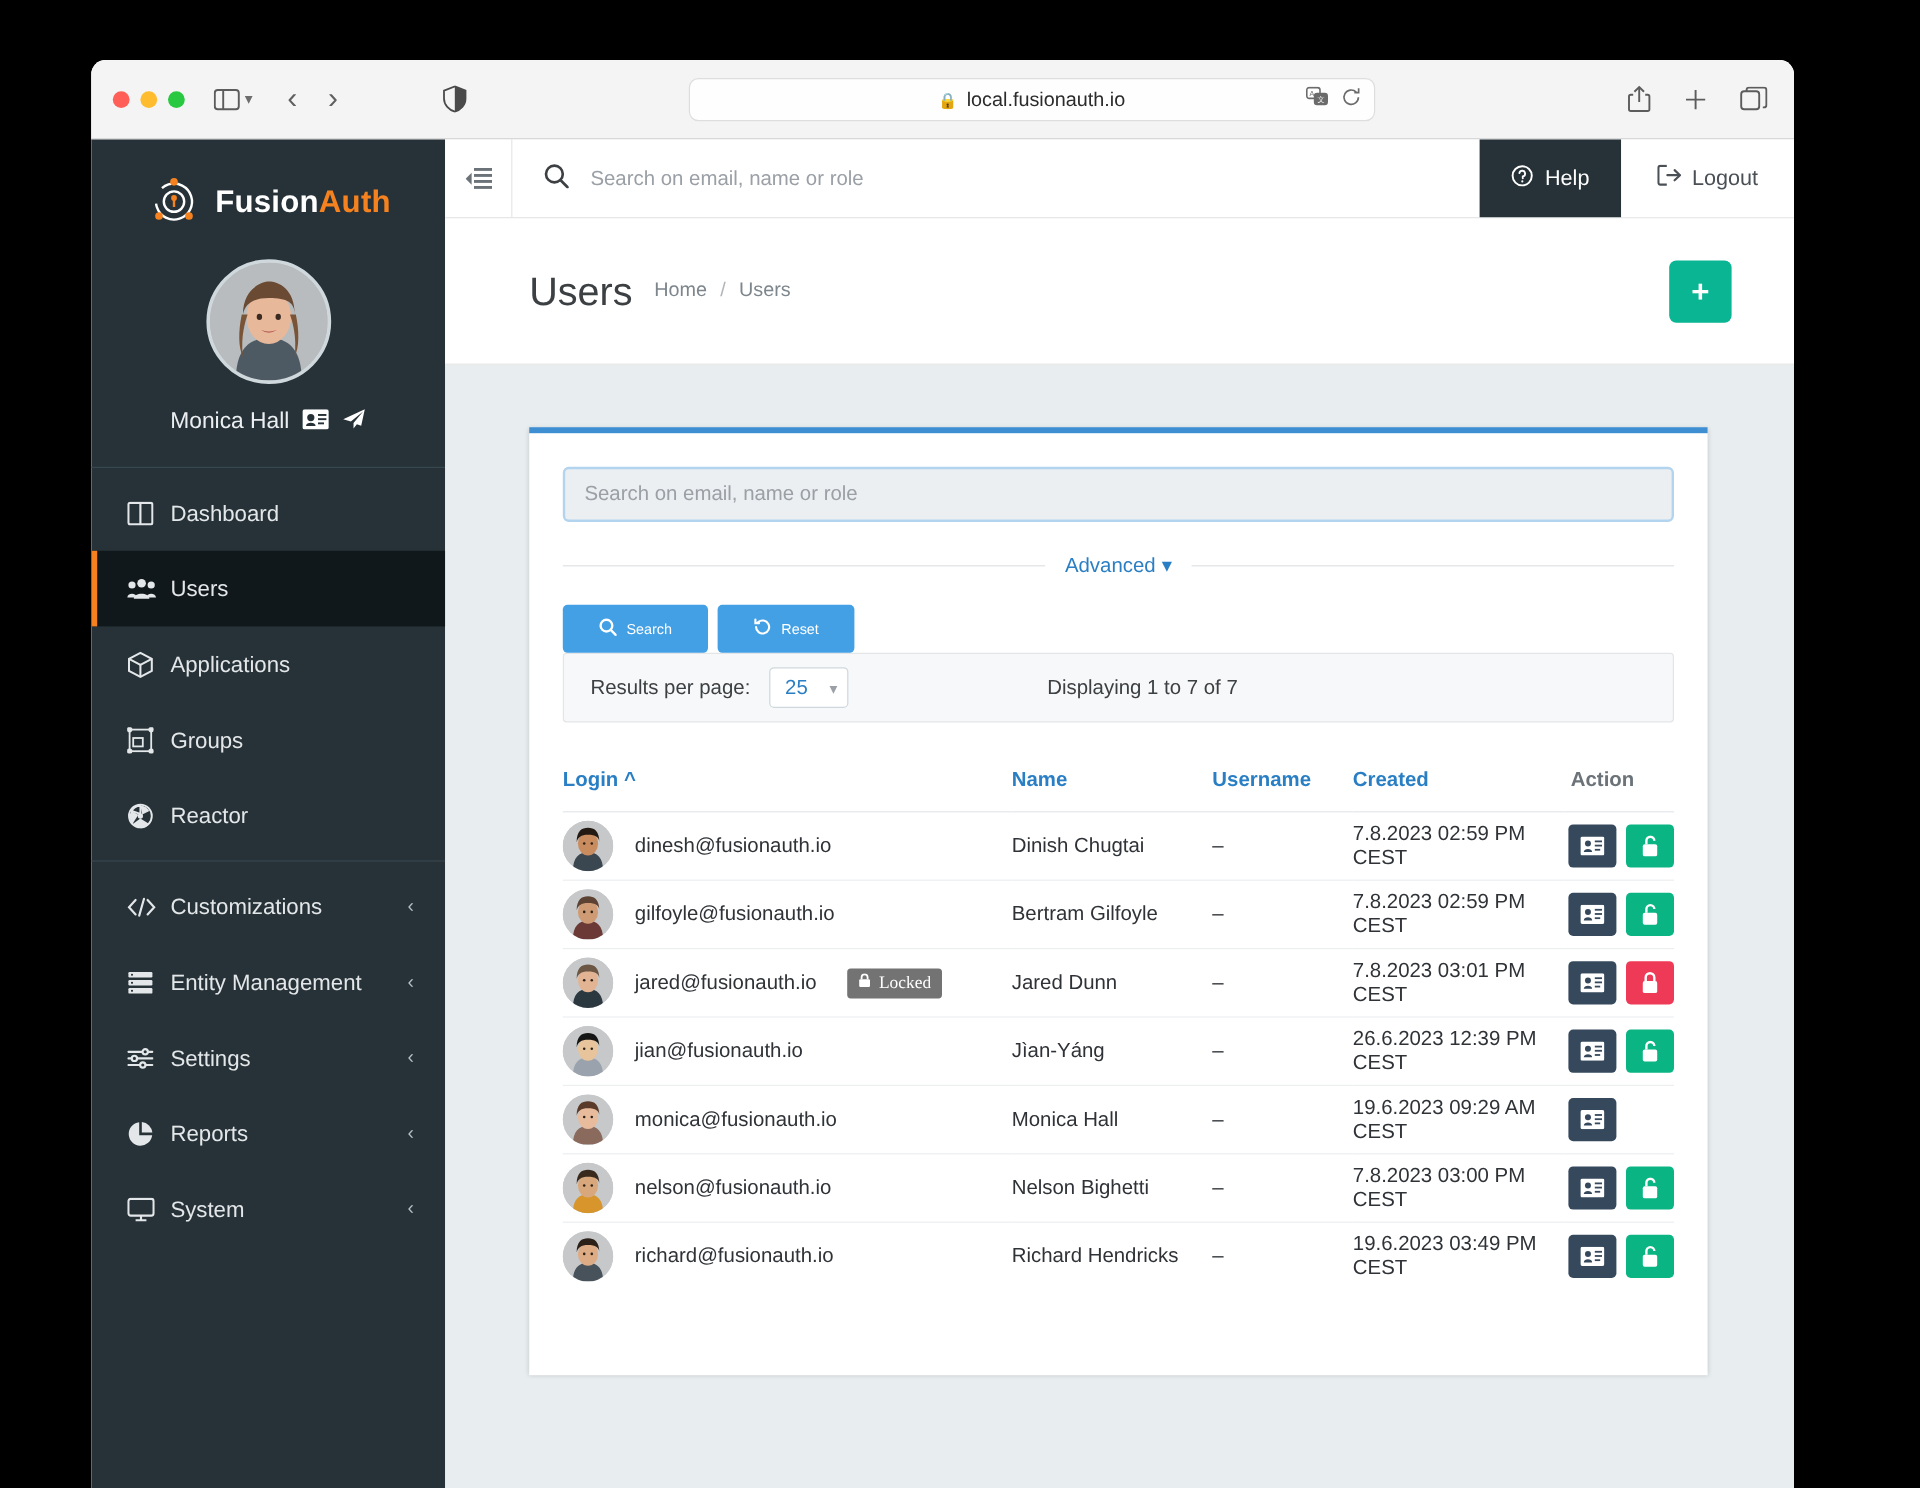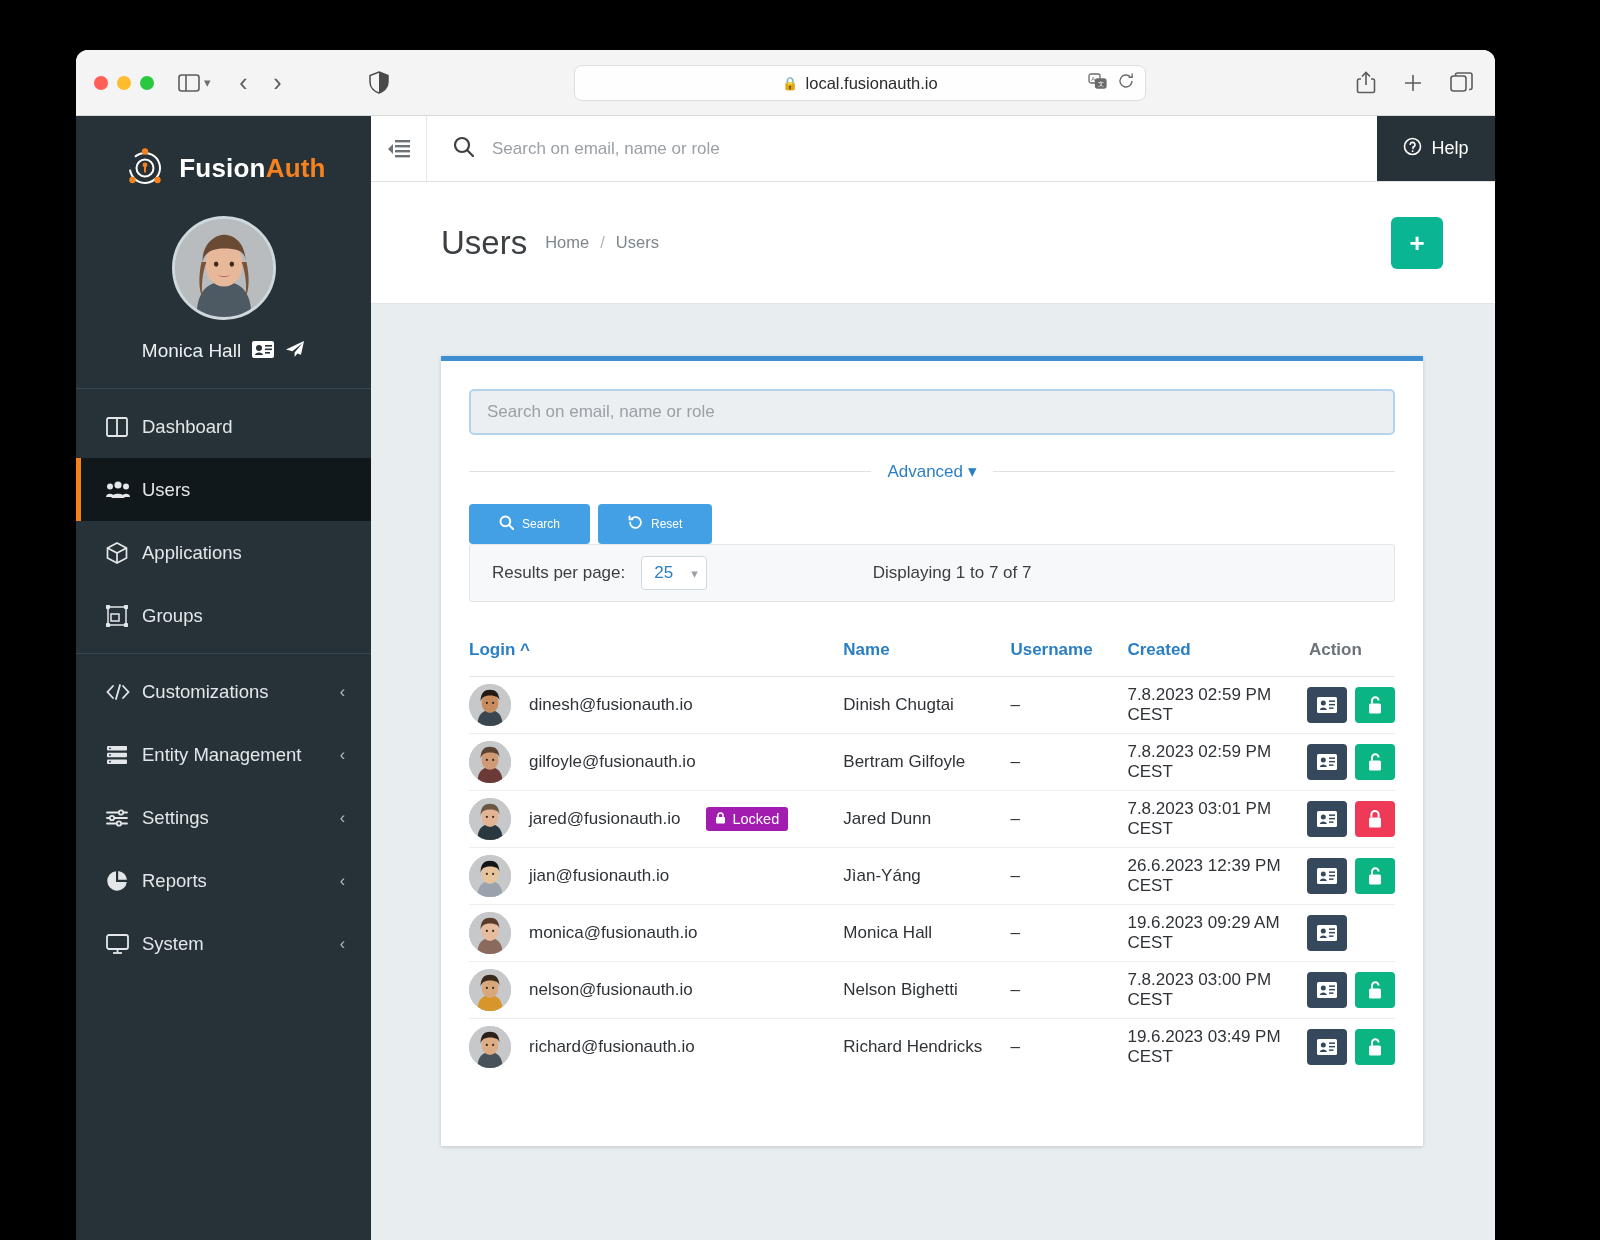--- a/index.html
+++ b/index.html
@@ -208,24 +208,24 @@
   th.action-col { text-align: left; color: #6b7379; padding-left: 6px; }
   td { padding: 0; border-top: 1px solid #eceef0; height: 57px; font-size: 17px; color: #2f3337; }
   tbody tr:first-child td { border-top: 1px solid #e4e7ea; }
 
   .login-cell { display: flex; align-items: center; gap: 18px; }
   .row-avatar {
     width: 42px; height: 42px; border-radius: 50%;
     background: #c6c8ca; overflow: hidden; flex: 0 0 42px;
   }
   .locked-badge {
-    background: #a21caf; color: #fff; font-size: 14.5px;
+    background: #737373; color: #fff; font-size: 14.5px;
     padding: 4px 9px; border-radius: 3px;
     display: inline-flex; align-items: center; gap: 6px;
-    margin-left: 8px; font-weight: 400;
+    margin-left: 8px; font-weight: 400; font-family: Liberation Serif, serif;
   }
   .dash { color: #2f3337; }
 
   .act-wrap { display: flex; gap: 8px; padding-left: 4px; }
   .act-btn {
     width: 40px; height: 36px; border-radius: 4px; border: none;
     display: flex; align-items: center; justify-content: center;
     cursor: pointer; color: #fff;
   }
   .act-manage { background: #36495c; }
@@ -411,20 +411,33 @@
                 <circle cx="2" cy="2" r="1.6" fill="#e4e7e9"></circle>
                 <circle cx="20" cy="2" r="1.6" fill="#e4e7e9"></circle>
                 <circle cx="2" cy="20" r="1.6" fill="#e4e7e9"></circle>
                 <circle cx="20" cy="20" r="1.6" fill="#e4e7e9"></circle>
             </svg>
           </span>
           <span>Groups</span>
         </div>
 
 
+        <div class="nav-item">
+          <span class="ico">
+            <svg width="22" height="22" viewBox="0 0 22 22" fill="none" stroke="#e4e7e9" stroke-width="1.6">
+              <circle cx="11" cy="11" r="9.5"></circle>
+                <circle cx="11" cy="11" r="2.2" fill="#e4e7e9" stroke="none"></circle>
+              <path d="M11 2.5 a8.5 8.5 0 0 1 7.4 4.3 L12.6 9.8 Z" fill="#e4e7e9" stroke="none"></path>
+              <path d="M3.6 6.8 a8.5 8.5 0 0 1 7.4 -4.3 L11 9.3 Z" fill="none"></path>
+              <path d="M4.4 17.6 a8.5 8.5 0 0 1 -0.8 -10.8 L9.3 10 Z" fill="#e4e7e9" stroke="none"></path>
+              <path d="M18.4 17.6 a8.5 8.5 0 0 1 -13.8 0 L11 13 Z" fill="#e4e7e9" stroke="none"></path>
+            </svg>
+          </span>
+          <span>Reactor</span>
+        </div>
       </div>
 
       <div class="nav-sep"></div>
 
       <div class="nav-group">
         <div class="nav-item">
           <span class="ico">
             <svg width="24" height="18" viewBox="0 0 24 18" fill="none" stroke="#e4e7e9" stroke-width="1.8" stroke-linecap="round">
               <polyline points="7,3 1.5,9 7,15"></polyline>
                 <line x1="14" y1="2" x2="10" y2="16"></line>
@@ -515,20 +528,30 @@
         </div>
         <div class="help-btn">
           <span>
             <svg width="19" height="19" viewBox="0 0 19 19" fill="none" stroke="#fff" stroke-width="1.6">
               <circle cx="9.5" cy="9.5" r="8"></circle>
               <path d="M7.2 7.2 a2.4 2.4 0 1 1 2.8 2.9 V11.6" stroke-linecap="round"></path>
               <circle cx="9.6" cy="14.2" r="0.9" fill="#fff" stroke="none"></circle>
             </svg>
           </span>
           <span>Help</span>
+        </div>
+        <div class="logout-btn">
+          <span>
+            <svg width="20" height="18" viewBox="0 0 20 18" fill="none" stroke="#4a5056" stroke-width="1.8">
+              <path d="M8 1.2 H2.5 a1.5 1.5 0 0 0 -1.5 1.5 V15.3 a1.5 1.5 0 0 0 1.5 1.5 H8"></path>
+              <line x1="8.5" y1="9" x2="18.5" y2="9" stroke-linecap="round"></line>
+                <polyline points="14.5,4.8 19,9 14.5,13.2" stroke-linecap="round" stroke-linejoin="round"></polyline>
+            </svg>
+          </span>
+          <span>Logout</span>
         </div>
       </div>
 
       <div class="pagehead">
         <span class="page-title">Users</span>
         <span class="crumbs">
           <span>Home</span>
           <span class="crumb-sep">/</span>
           <span>Users</span>
         </span>

